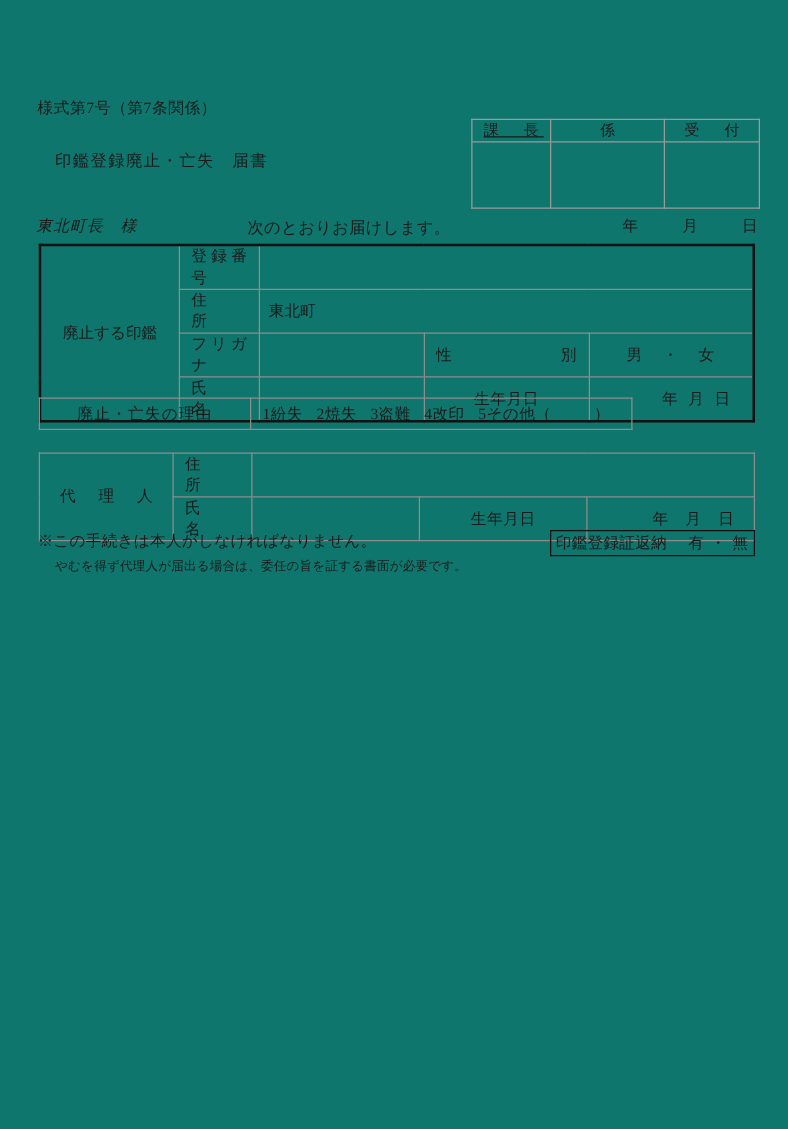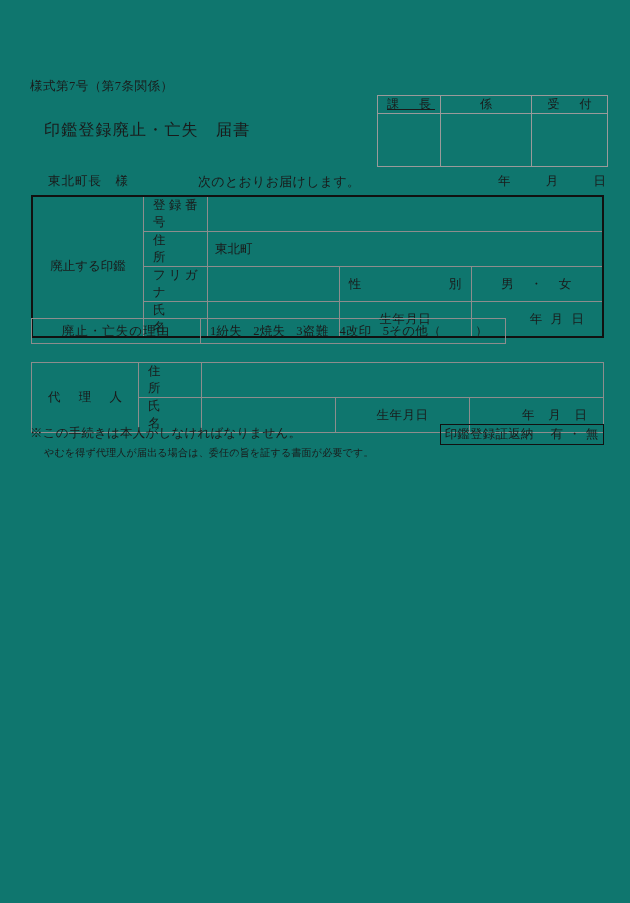--- a/index.html
+++ b/index.html
@@ -21,27 +21,28 @@
   .abs { position: absolute; }
 
   
   .form-no {
     left: 30px; top: 78px;
     font-size: 12.5px;
     letter-spacing: 0.5px;
   }
   .doc-title {
     left: 44px; top: 120px;
-    font-size: 16px;
+    font-size: 13px;
     letter-spacing: 1.2px;
   }
   .addressee {
-    left: 48px; top: 173px;
+    left: 29px; top: 173px;
     font-size: 12.5px;
     letter-spacing: 1px;
+    font-style: italic;
   }
   .submit-phrase {
     left: 198px; top: 173px;
     font-size: 13px;
     letter-spacing: 0.3px;
   }
   .date-line-top {
     left: 498px; top: 173px;
     font-size: 12.5px;
     width: 108px;

